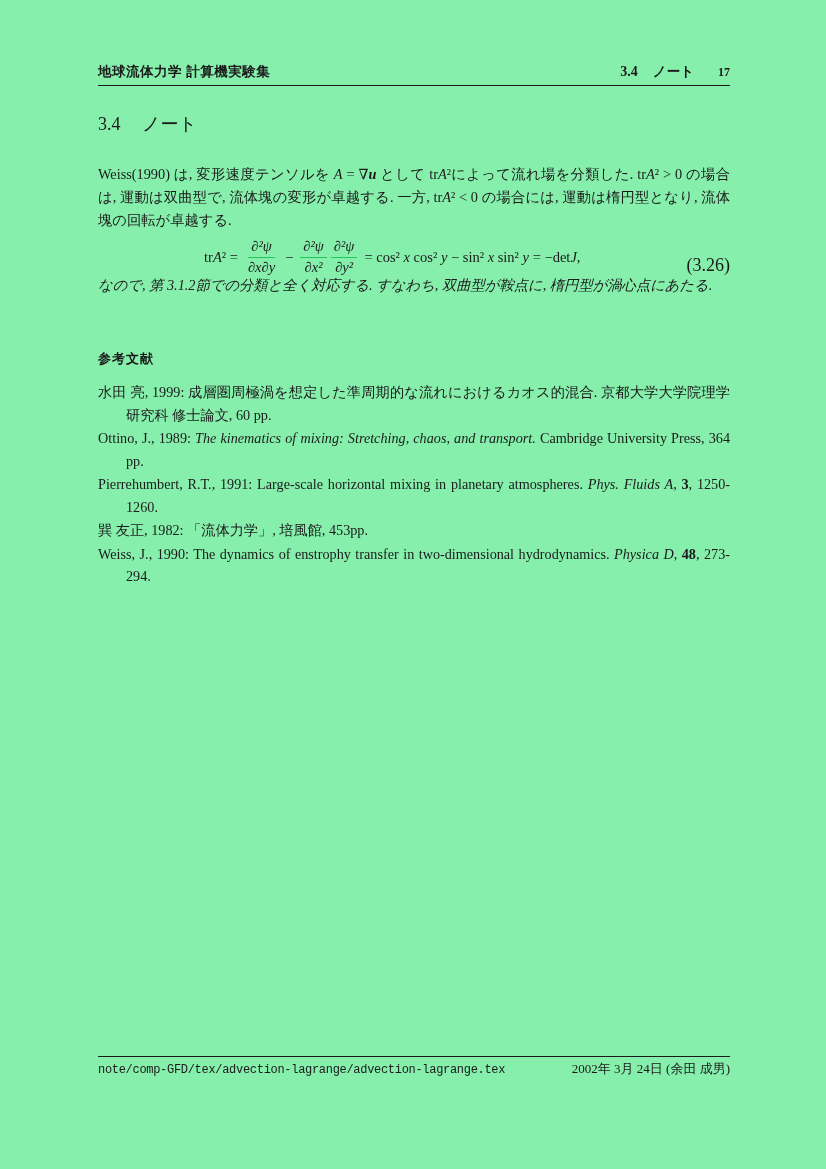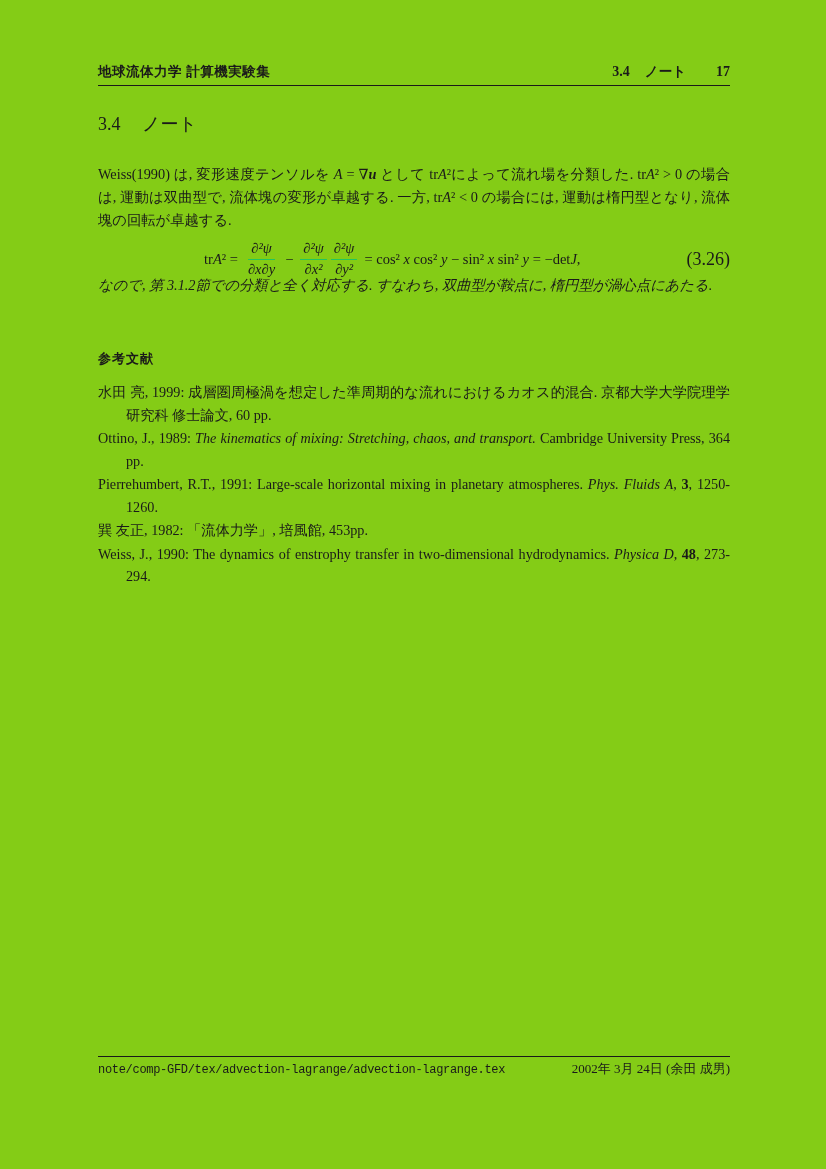--- a/index.html
+++ b/index.html
@@ -1,39 +1,39 @@
 <!DOCTYPE html>
 <html><head>
 <meta charset="utf-8">
 <style>
   * { margin:0; padding:0; box-sizing:border-box; }
   html,body { background:#e8e8e8; }
   .page {
     position:relative;
     width:826px; height:1169px;
-    background:#84cc16;
+    background:#86efac;
     color:#1a1a1a;
     font-family:"Liberation Serif","DejaVu Serif",serif;
     overflow:hidden;
     margin:0 auto;
   }
   
   .running-header {
     position:absolute; left:98px; top:62px; width:632px;
     display:flex; justify-content:space-between; align-items:baseline;
   }
   .rh-left {
     font-family:"Liberation Sans","DejaVu Sans",sans-serif;
     font-weight:bold; font-size:13.5px; letter-spacing:0.5px;
   }
   .rh-right { white-space:nowrap; }
   .rh-num  { font-weight:bold; font-size:14px; }
   .rh-name { font-family:"Liberation Sans","DejaVu Sans",sans-serif;
              font-weight:bold; font-size:13.5px; margin-left:11px; }
-  .rh-page { font-weight:bold; font-size:14px; margin-left:26px; }
+  .rh-page { font-weight:bold; font-size:12px; margin-left:20px; }
   .header-rule {
     position:absolute; left:98px; top:85px; width:632px; height:1px;
     background:#1a1a1a;
   }
   
   .section-heading {
     position:absolute; left:98px; top:112px; white-space:nowrap;
     font-weight:normal; font-size:18px;
   }
   .sh-num { font-family:"Liberation Serif","DejaVu Serif",serif; }
@@ -41,22 +41,22 @@
   
   .para {
     position:absolute; left:98px; width:632px;
     font-size:14.3px; line-height:23px;
     text-align:justify; text-justify:inter-ideograph;
   }
   .p1 { top:163px; }
   .p2 { top:274px;font-style:italic; }
   
   .equation {
-    position:absolute; left:98px; top:233px; width:632px; height:52px;
-    display:flex; align-items:center;
+    position:absolute; left:98px; top:224px; width:632px; height:52px;
+    display:flex; align-items:flex-end;
   }
   .eq-body {
     flex:1; display:flex; justify-content:center; align-items:center;
     gap:7px; font-size:14.5px;
   }
   .eq-prod { display:flex; align-items:center; gap:4px; }
   .frac { display:inline-flex; flex-direction:column; align-items:center;
           font-style:italic; line-height:1.2; }
   .frac .num { padding:0 3px 1px 3px; border-bottom:1px solid #22c55e; }
   .frac .den { padding:1px 3px 0 3px; }

